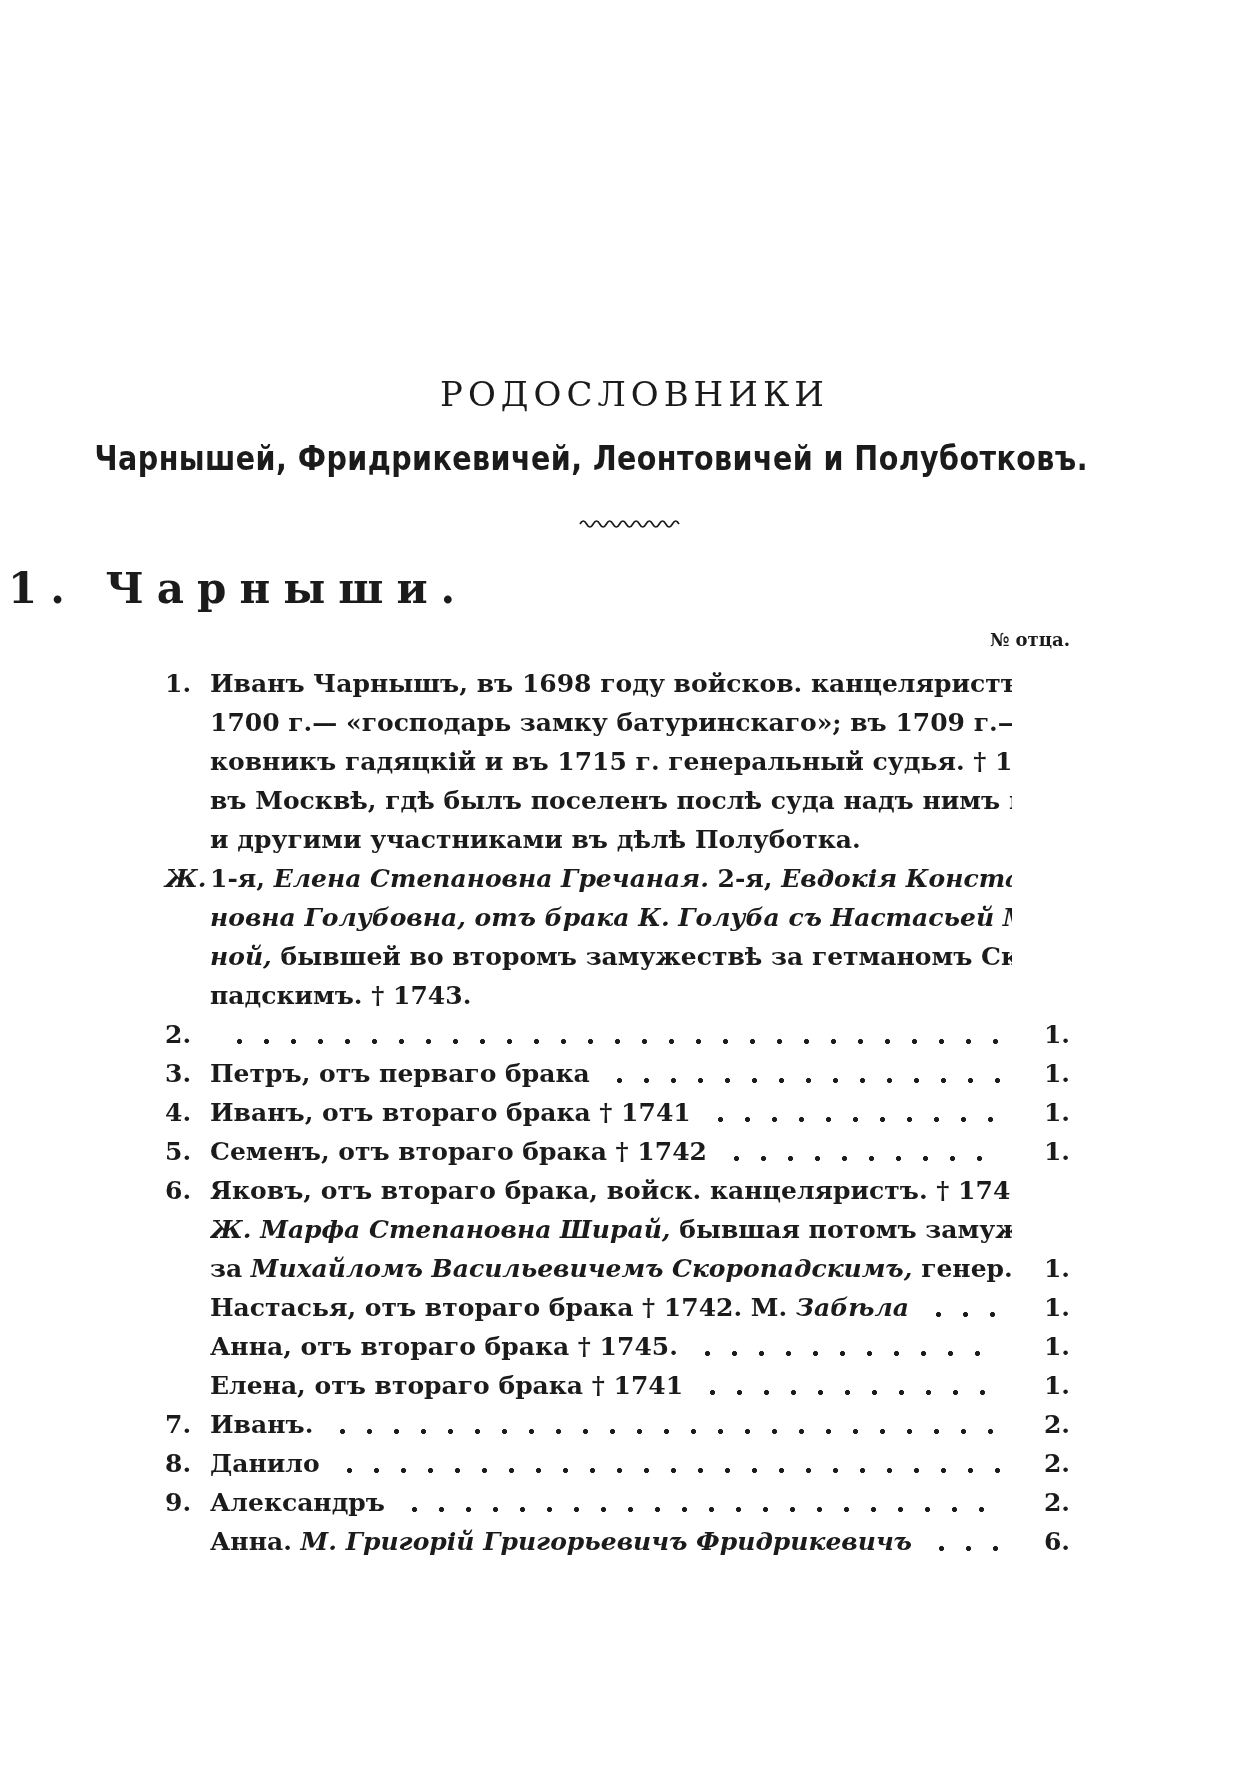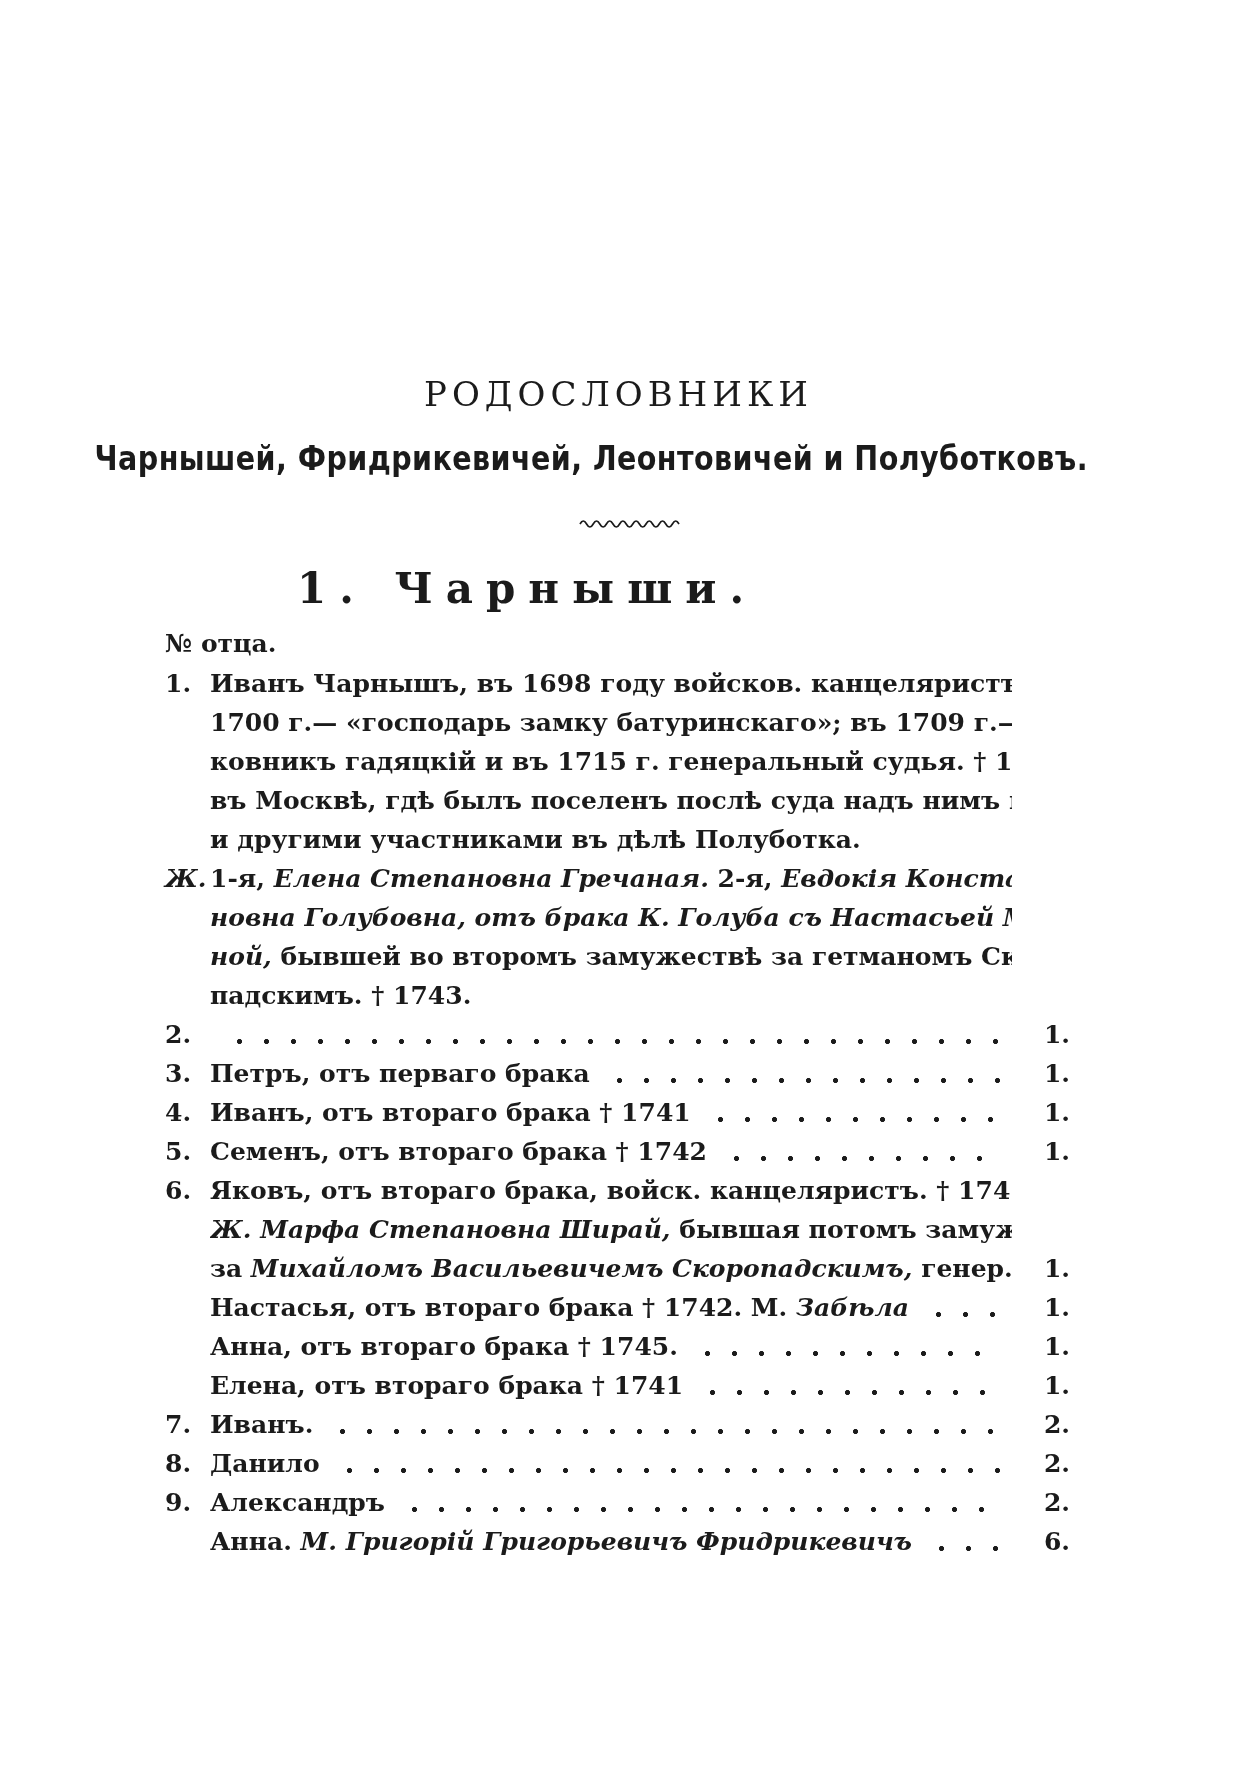--- a/index.html
+++ b/index.html
@@ -2,39 +2,39 @@
 <html><head>
 <meta charset="utf-8">
 <style>
   html, body { margin:0; padding:0; background:#ffffff; }
   .sheet {
     position:relative; width:1259px; height:1786px;
     background:#ffffff; color:#1b1b1b;
     font-family:"DejaVu Serif", serif; overflow:hidden;
   }
   .page-title {
-    position:absolute; top:374px; left:166px; width:905px;
+    position:absolute; top:374px; left:182px; width:905px;
     text-align:center; font-size:34px; letter-spacing:5px; font-weight:400;
   }
   .page-subtitle {
     position:absolute; top:438px; left:0; width:1111px; text-align:center;
     font-family:"DejaVu Sans", sans-serif; font-weight:700; font-size:34px;
   }
   .page-subtitle .squeeze {
     display:inline-block; transform:scaleX(.84); transform-origin:center;
     white-space:nowrap; letter-spacing:.5px;
   }
   .squiggle-wrap { position:absolute; top:514px; left:0; width:1259px; text-align:center; }
   .section-heading {
-    position:absolute; top:564px; left:0; width:1054px; text-align:center;
+    position:absolute; top:564px; left:8px; width:1054px; 
     font-weight:700; font-size:42px; letter-spacing:13px; white-space:nowrap;
   }
   .col-label {
     position:absolute; top:629px; left:165px; width:905px;
-    text-align:left; font-size:25px; font-weight:700;
+    text-align:right; font-size:18px; font-weight:700;
   }
   .list { position:absolute; top:664px; left:165px; width:905px; }
   .row {
     display:flex; align-items:baseline;
     min-height:39px; line-height:39px;
     font-size:25px; font-weight:700;
   }
   .num { flex:0 0 45px; white-space:nowrap; }
   .text { white-space:nowrap; }
   .text.just {

